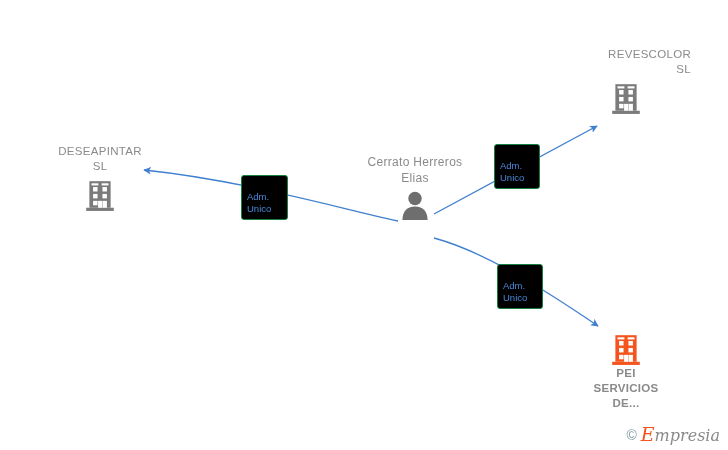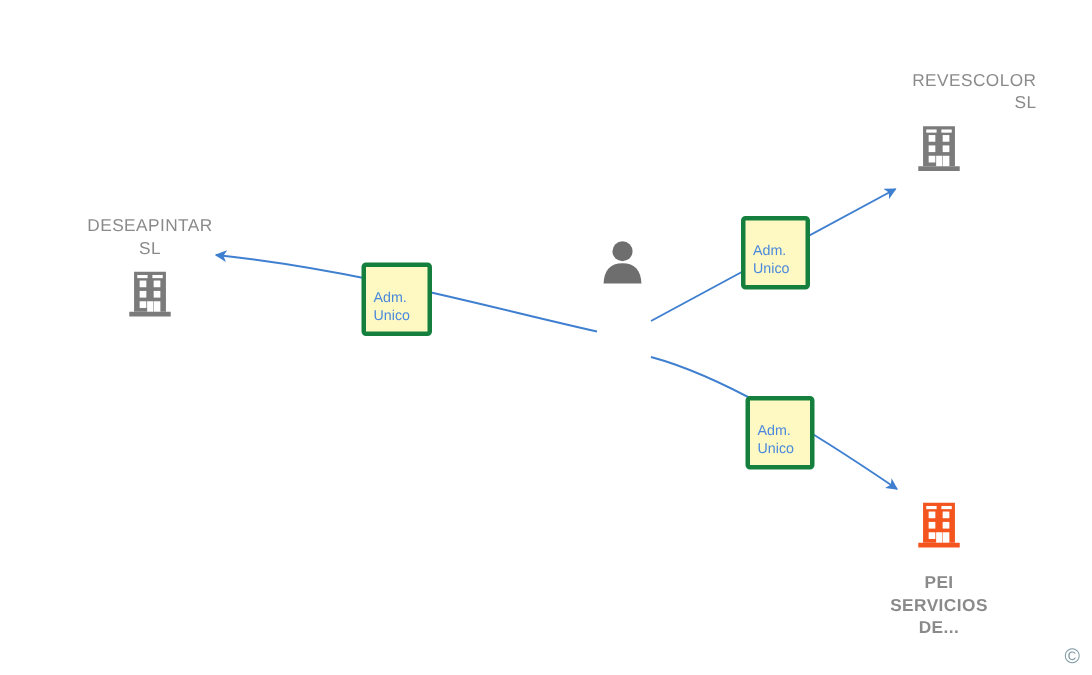--- a/index.html
+++ b/index.html
@@ -61,22 +61,22 @@
   .person-node .node-label {
     font-size: 12px;
     line-height: 15.5px;
     color: #8a8a8a;
   }
 
   
   .edge-chip {
     position: absolute;
     box-sizing: border-box;
-    background: #fef9c3;
-    border: 3px solid #15803d;
+    background: #000000;
+    border: 1px solid #15803d;
     border-radius: 3px;
     padding: 3px 5px 4px 5px;
     color: #4a89dc;
     font-size: 9.5px;
     line-height: 12px;
     text-align: left;
     white-space: pre-line;
     z-index: 4;
   }
 
@@ -187,26 +187,27 @@
         <rect x="17.5" y="5" width="6.5" height="2"></rect>
         <rect x="9.5" y="8.5" width="4.2" height="4.2"></rect>
         <rect x="18.3" y="8.5" width="4.2" height="4.2"></rect>
         <rect x="9.5" y="15" width="4.2" height="4.2"></rect>
         <rect x="18.3" y="15" width="4.2" height="4.2"></rect>
         <rect x="9.5" y="21.5" width="4.2" height="4.2"></rect>
         <rect x="18.3" y="21.5" width="4.2" height="6.5"></rect>
       </g>
       <rect x="14.2" y="21.5" width="3.8" height="6.5" fill="#ffffff"></rect>
     </svg>
-    <div class="node-label bold" style="margin-top:16px;">PEI
+    <div class="node-label bold" style="margin-top:0;">PEI
 SERVICIOS
 DE...</div>
   </div>
 
   <div class="person-node" style="left:415px; top:155px;">
+    <div class="node-label">Cerrato Herreros Elias</div>
     <svg class="node-icon" width="30" height="32" viewBox="0 0 30 32" xmlns="http://www.w3.org/2000/svg" style="margin-top:3px;">
       <circle cx="15" cy="9.5" r="6.7" fill="#6e6e6e"></circle>
       <path d="M15 17.5 C 6.8 17.5 2.6 22.4 2.4 31 L 27.6 31 C 27.4 22.4 23.2 17.5 15 17.5 z" fill="#6e6e6e"></path>
     </svg>
   </div>
 
   <div class="edge-chip" style="left:241px; top:175px; width:47px;">
     <span>Adm.
 Unico</span>
   </div>
@@ -216,15 +217,16 @@
 Unico</span>
   </div>
 
   <div class="edge-chip" style="left:497px; top:264px; width:46px;">
     <span>Adm.
 Unico</span>
   </div>
 
   <div id="watermark">
     <span class="copy">©</span>
+    <span class="brand"><span class="cap">E</span><span>mpresia</span></span>
   </div>
 
 </div>
 
 </body></html>

